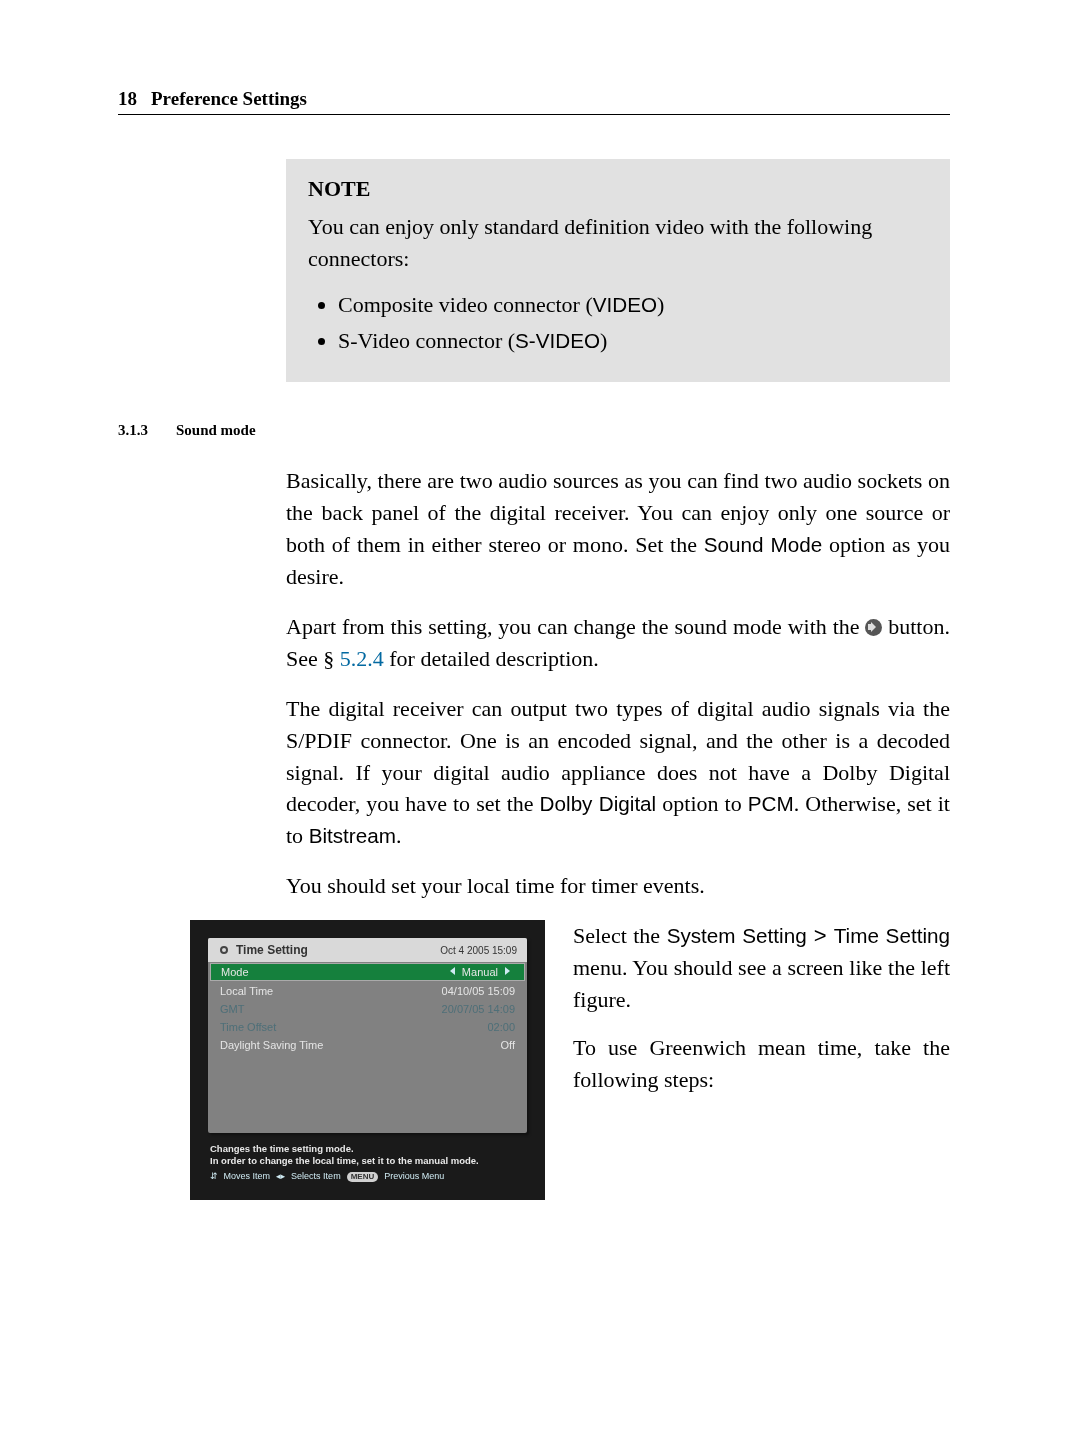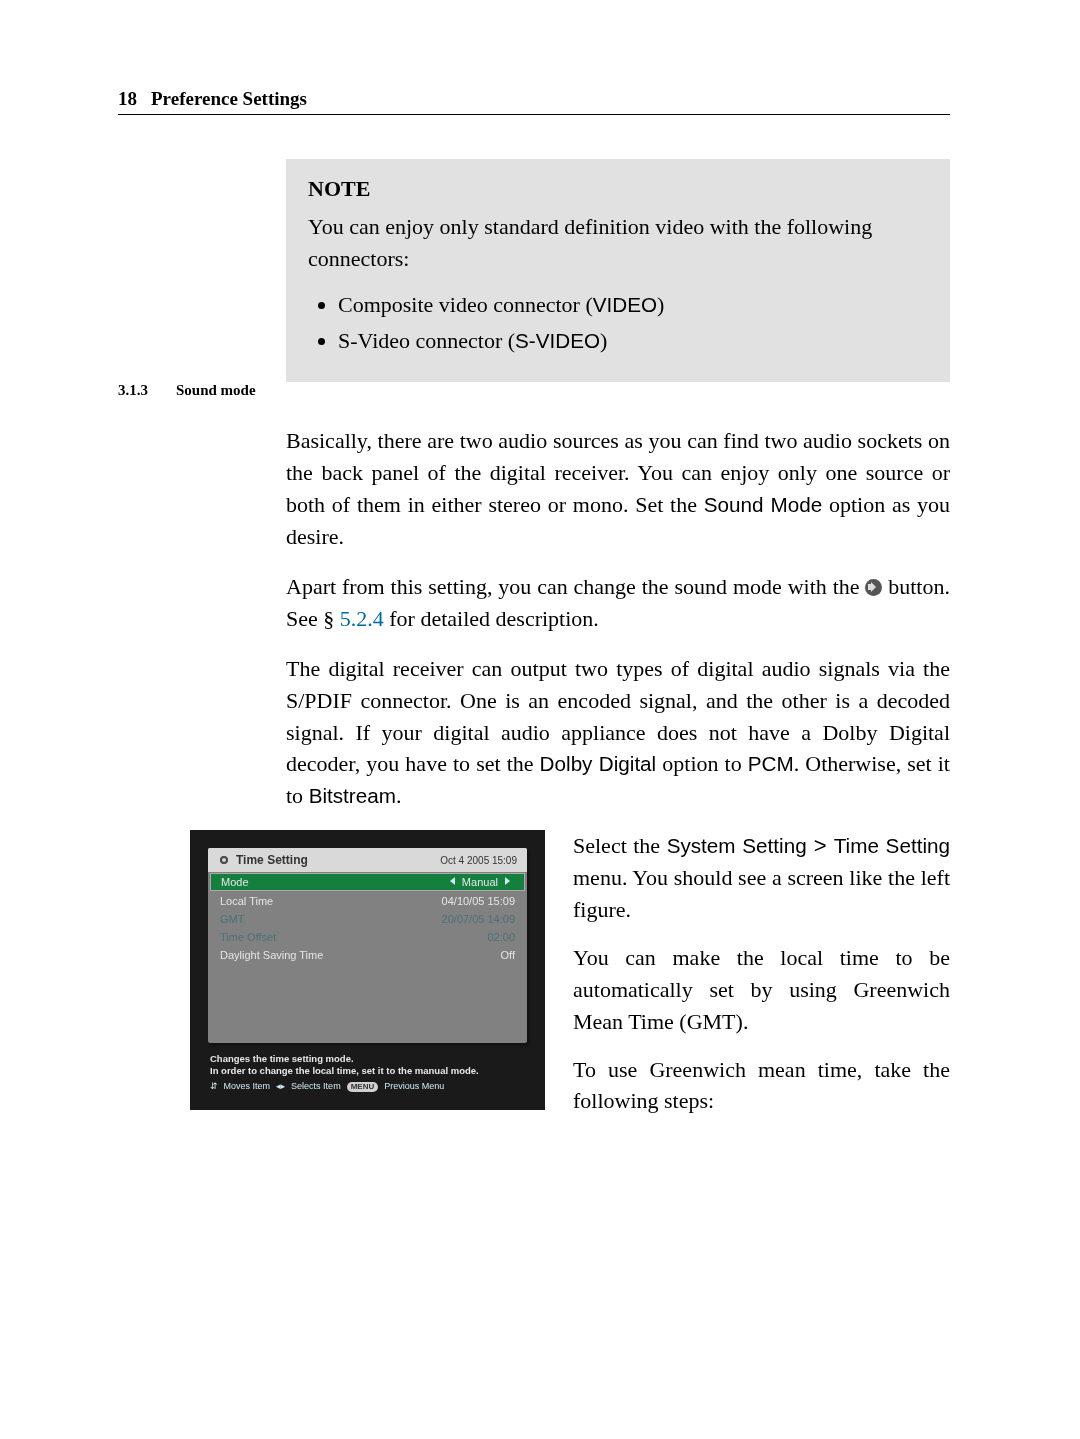--- a/index.html
+++ b/index.html
@@ -27,20 +27,21 @@
   }
   .header-page-num {
     margin-right: 14px;
   }
   .content-col {
     margin-left: 168px;
   }
   .note-box {
     background: #e1e1e1;
     padding: 14px 22px 22px 22px;
+    margin-bottom: 40px;
     font-size: 22px;
     line-height: 1.45;
   }
   .note-title {
     font-weight: bold;
     margin-bottom: 6px;
   }
   .note-list {
     margin: 14px 0 0 30px;
     padding: 0;
@@ -258,20 +259,23 @@
     </p>
     <p class="body-p">
       <span>Apart from this setting, you can change the sound mode with the </span><span class="audio-icon"></span><span> button. See § </span><span class="xref">5.2.4</span><span> for detailed description.</span>
     </p>
     <p class="body-p">
       <span>The digital receiver can output two types of digital audio signals via the S/PDIF connector. One is an encoded signal, and the other is a decoded signal. If your digital audio appliance does not have a Dolby Digital decoder, you have to set the </span><span class="sans">Dolby Digital</span><span> option to </span><span class="sans">PCM</span><span>. Otherwise, set it to </span><span class="sans">Bitstream</span><span>.</span>
     </p>
   </div>
 
 
+  <div class="content-col">
+    <p class="body-p" style="text-align:left;">You should set your local time for timer events.</p>
+  </div>
 
   <div class="bottom-area">
 
     <div class="figure-wrap">
       <div class="figure-box">
         <div class="panel">
           <div class="panel-title">
             <span class="ts-left">
               <span class="gear-icon"></span>
               <span>Time Setting</span>
@@ -317,18 +321,17 @@
             <span>Previous Menu</span>
           </div>
         </div>
       </div>
     </div>
 
     <div class="right-text">
       <p>
         <span>Select the </span><span class="sans">System Setting</span><span class="gt"> &gt; </span><span class="sans">Time Setting</span><span> menu. You should see a screen like the left figure.</span>
       </p>
-      <p>You can make the local time to be automatically set by using Greenwich Mean Time (GMT).</p>
       <p>To use Greenwich mean time, take the following steps:</p>
     </div>
   </div>
 
 </div>
 
 </body></html>

